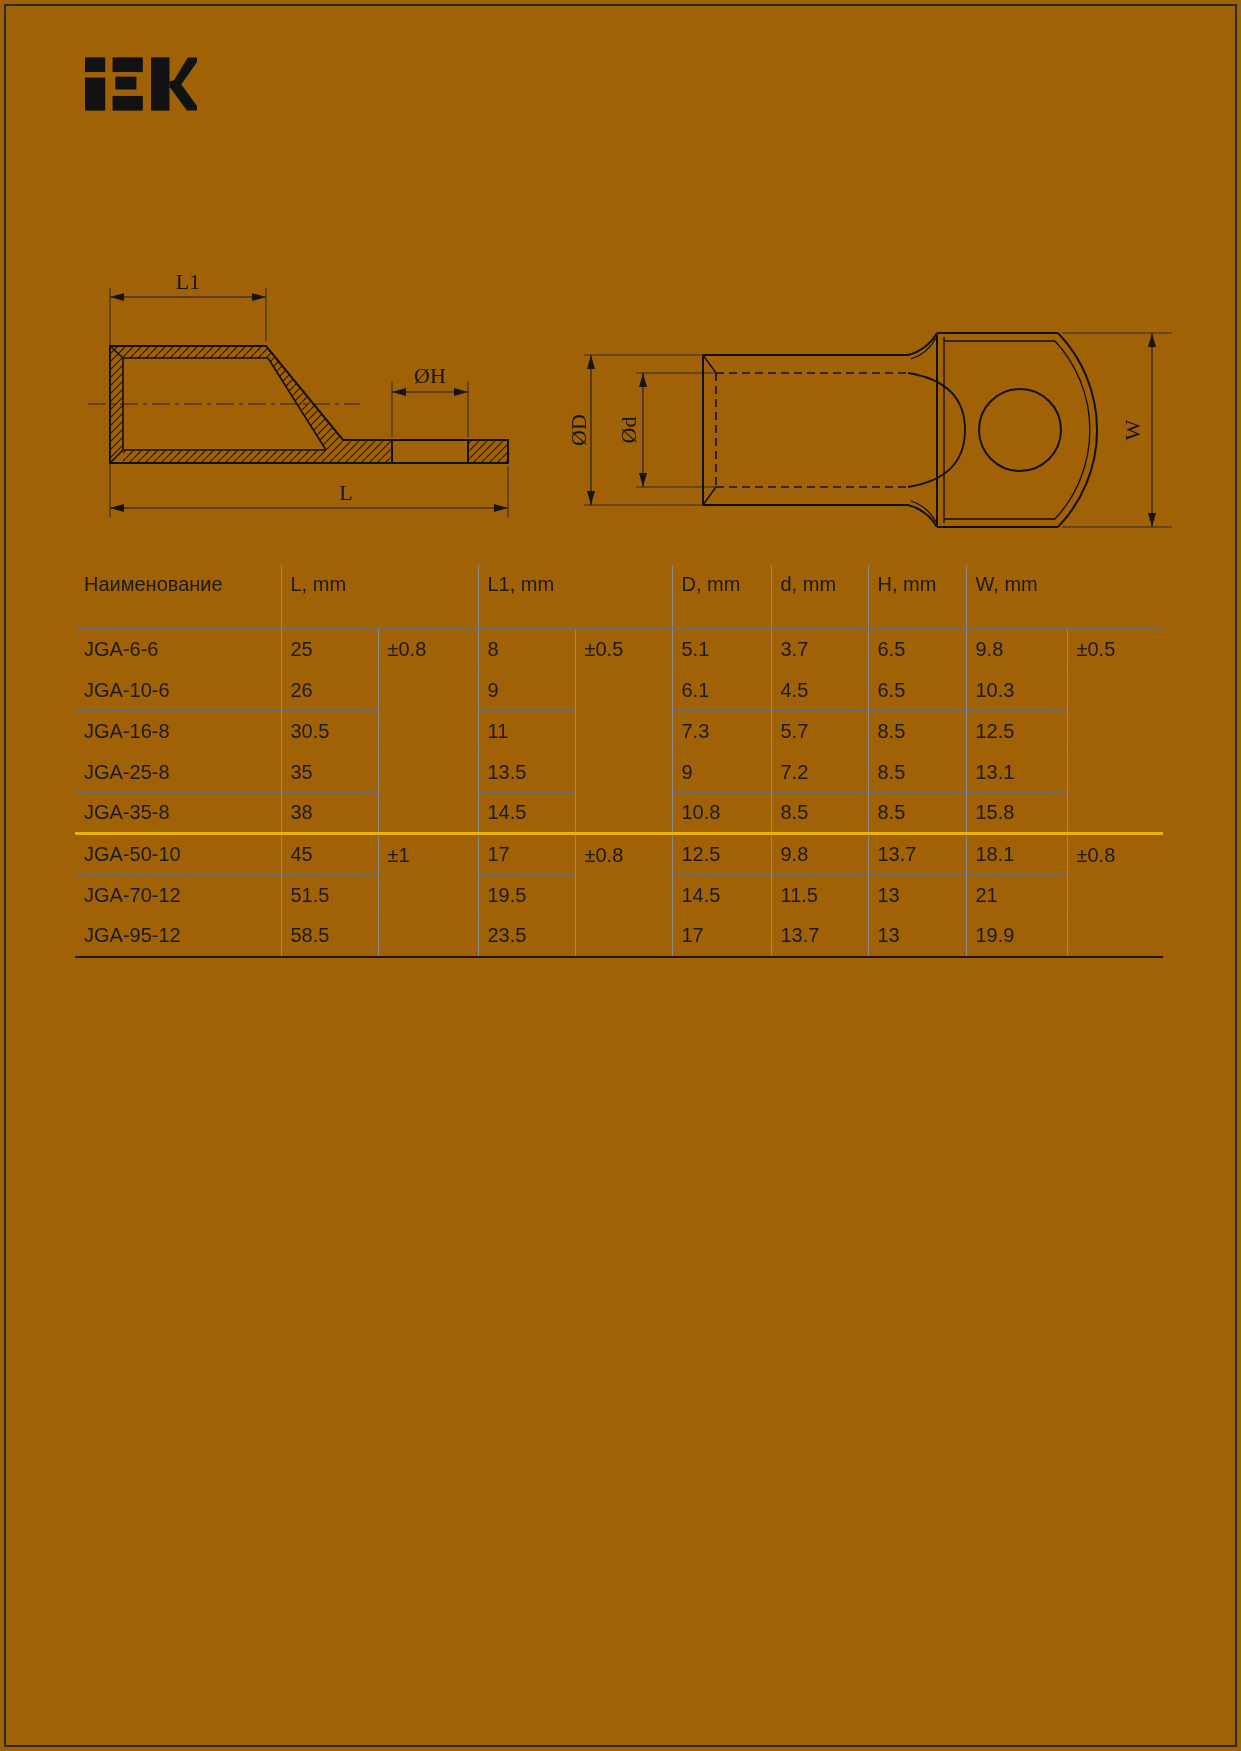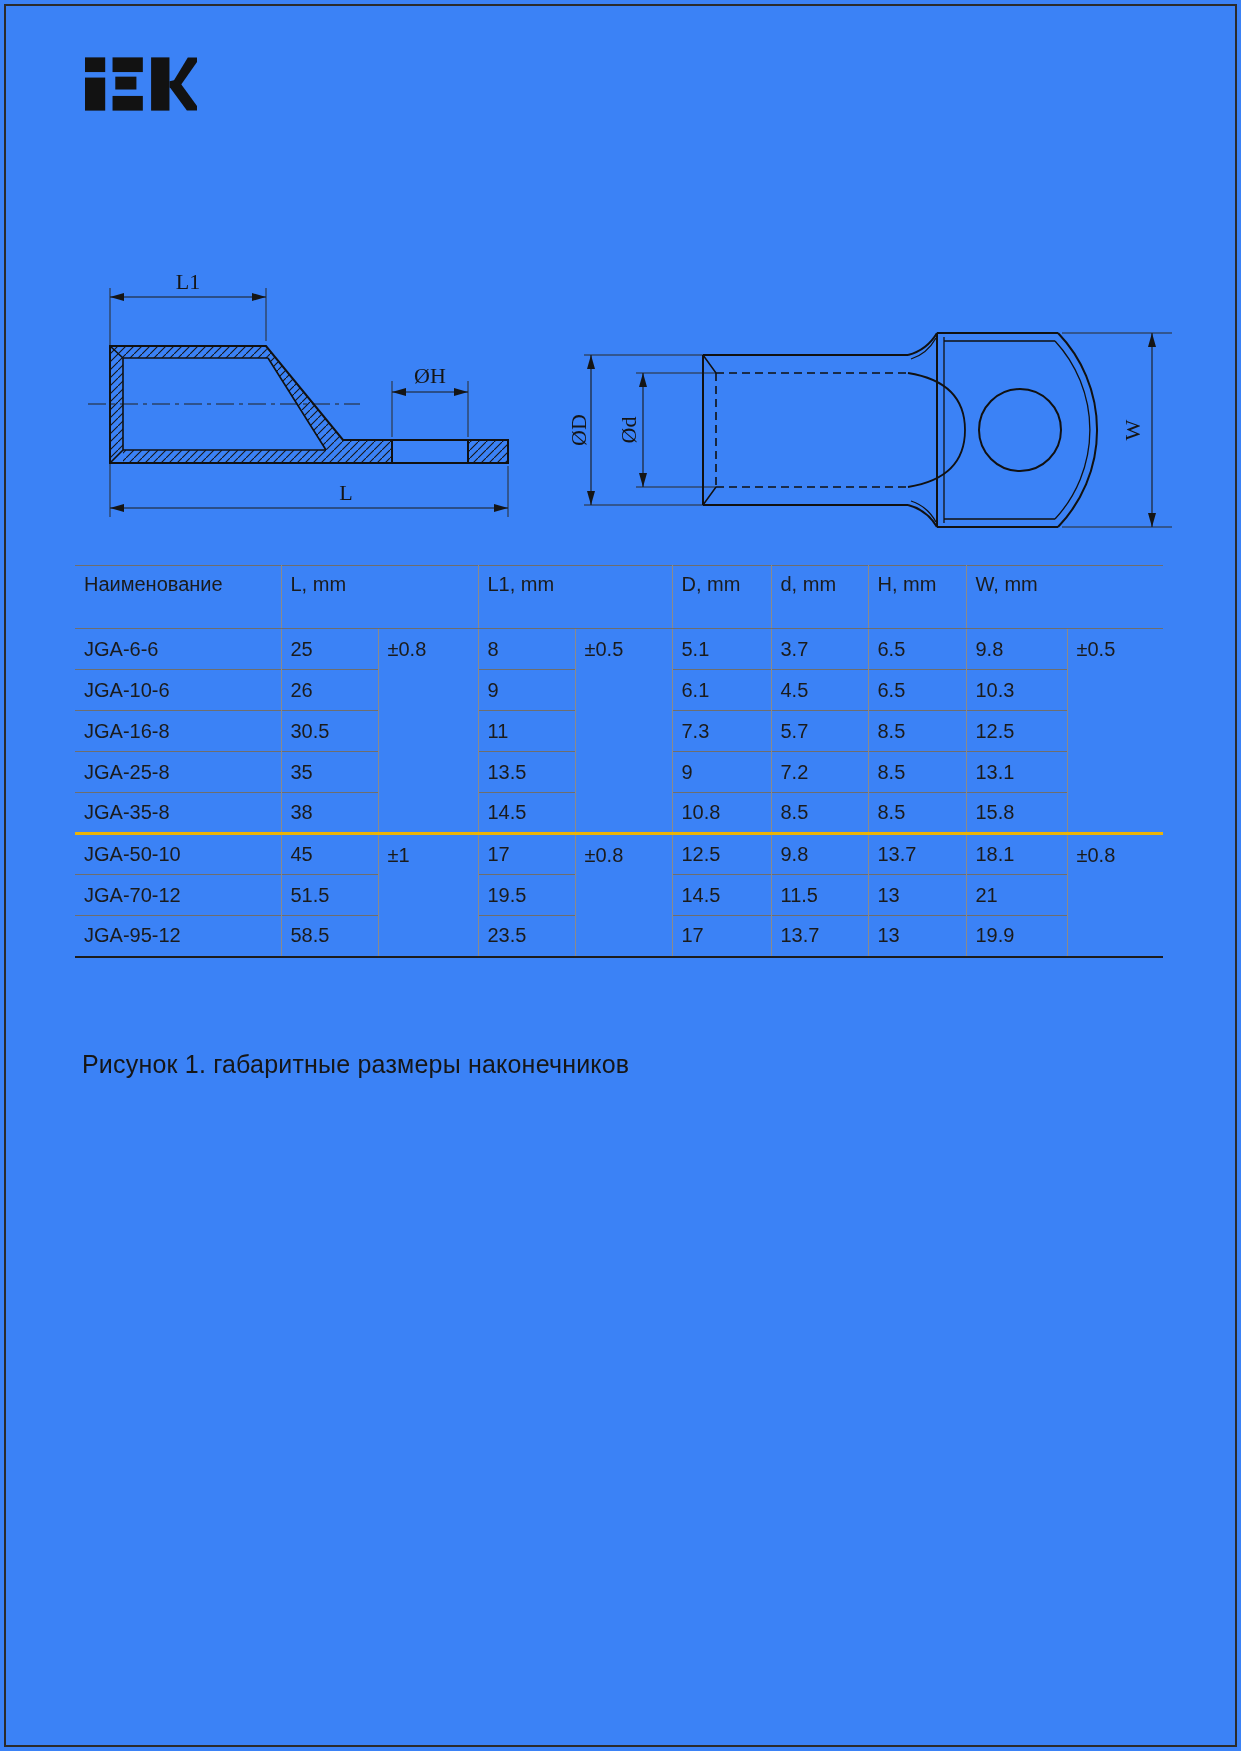--- a/index.html
+++ b/index.html
@@ -1,16 +1,16 @@
 <!DOCTYPE html>
 <html><head>
 <meta charset="utf-8">
 <style>
   html,body{margin:0;padding:0;background:#e8e8e8;}
-  .page{position:relative;width:1241px;height:1751px;background:#3b82f6;overflow:hidden;
+  .page{position:relative;width:1241px;height:1751px;background:#a16207;overflow:hidden;
         font-family:"Liberation Sans",sans-serif;color:#1b1b1b;}
   .frame{position:absolute;inset:4px;border:2px solid #2b2b2b;pointer-events:none;}
   .logo{position:absolute;left:85px;top:57px;width:112px;height:54px;}
   .drawing{position:absolute;}
   .sideview{left:78px;top:242px;width:450px;height:285px;}
   .topview{left:550px;top:300px;width:640px;height:245px;}
   .dims-table{position:absolute;left:75px;top:565px;width:1088px;border-collapse:collapse;
               table-layout:fixed;border-top:1px solid #6e6e6e;border-bottom:2px solid #1c1c1c;}
   .dims-table th,.dims-table td{box-sizing:border-box;font-size:20px;font-weight:normal;
               color:#1b1b1b;text-align:left;padding:0 0 0 9px;white-space:nowrap;overflow:hidden;}
@@ -233,14 +233,13 @@
         <td class="vb">58.5</td>
         <td class="vb">23.5</td>
         <td class="vb">17</td>
         <td class="vb">13.7</td>
         <td class="vb">13</td>
         <td class="vb">19.9</td>
       </tr>
     </tbody>
   </table>
 
-  <div class="caption">Рисунок 1. габаритные размеры наконечников</div>
 </div>
 
 </body></html>

